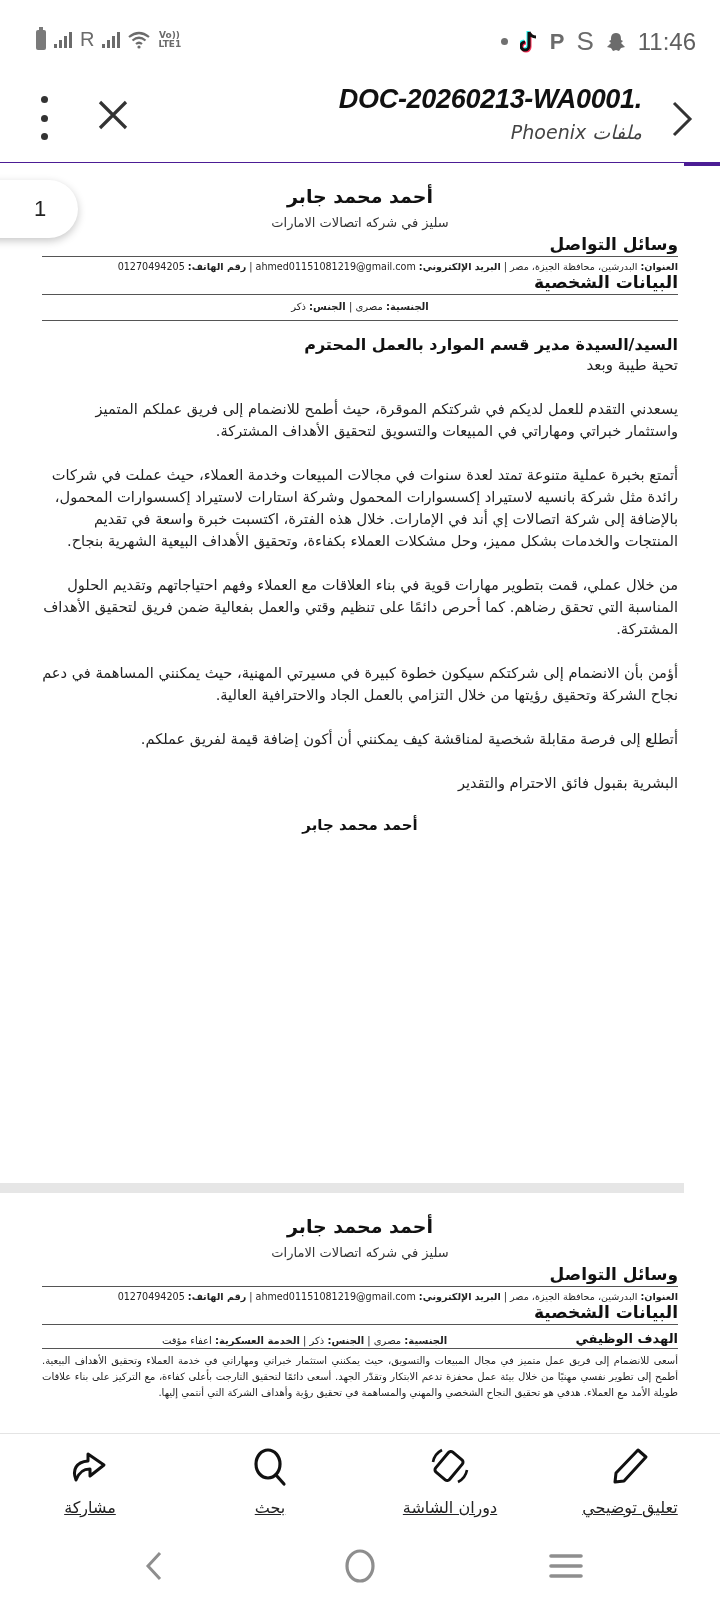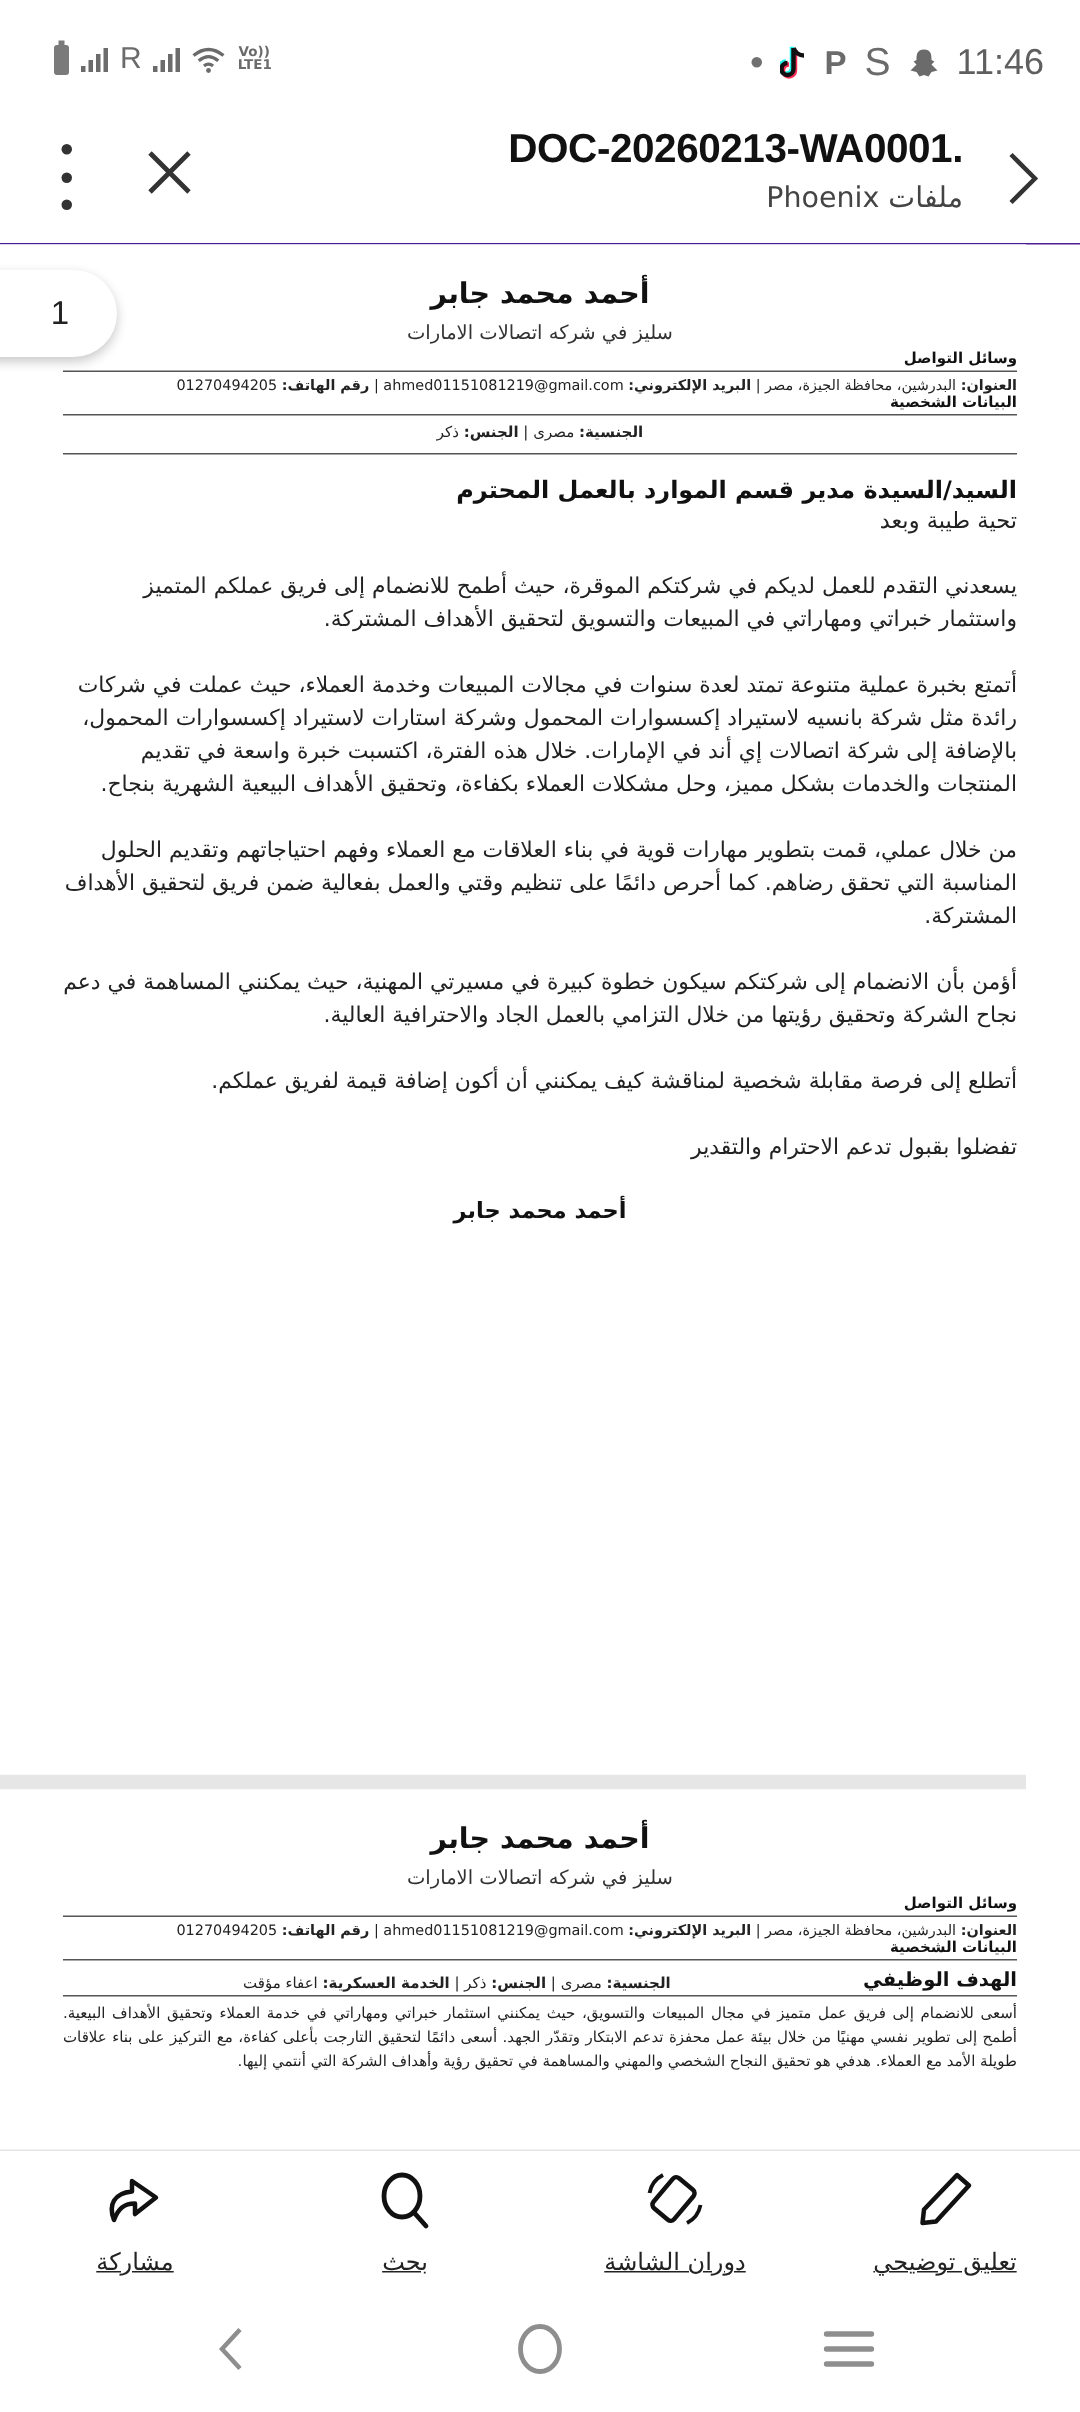--- a/index.html
+++ b/index.html
@@ -11,42 +11,42 @@
   .sb-right { position:absolute; right:24px; top:26px; display:flex; align-items:center; gap:12px; color:#6b6b6b; font-size:22px; }
   .battery { width:10px; height:20px; background:#7a7a7a; border-radius:2px; position:relative; }
   .battery::after { content:""; position:absolute; left:3px; top:-3px; width:4px; height:3px; background:#7a7a7a; }
   .bars { display:flex; align-items:flex-end; gap:2px; height:16px; }
   .bars i { display:block; width:3px; background:#6b6b6b; }
   .lte { font-size:9px; line-height:9px; font-weight:bold; text-align:center; }
   .dot { width:7px; height:7px; border-radius:50%; background:#707070; }
   .time { font-family:"Liberation Sans", sans-serif; font-size:24px; color:#5f5f5f; }
 
   
-  .appbar { position:absolute; top:80px; left:0; width:720px; height:82px; background:#fff; border-bottom:1px solid #4c1d95; }
+  .appbar { position:absolute; top:80px; left:0; width:720px; height:82px; background:#fff; border-bottom:4px solid #4c1d95;font-style:italic; }
   .menu-btn { position:absolute; left:32px; top:16px; width:24px; height:44px; cursor:pointer; display:flex; flex-direction:column; justify-content:space-between; align-items:center; }
   .menu-btn i { display:block; width:7px; height:7px; border-radius:50%; background:#333; }
   .close-btn { position:absolute; left:96px; top:18px; width:34px; height:34px; cursor:pointer; }
   .title-wrap { position:absolute; right:78px; top:4px; text-align:right; }
   .doc-title { font-family:"Liberation Sans", sans-serif; font-size:27px; font-weight:bold; color:#111; letter-spacing:-0.3px; }
   .doc-sub { font-size:19px; color:#444; margin-top:6px; direction:rtl; }
   .next-btn { position:absolute; right:26px; top:20px; width:24px; height:38px; cursor:pointer; }
 
   
   .page-badge { position:absolute; left:-20px; top:180px; width:98px; height:58px; background:#fff; border-radius:0 29px 29px 0; box-shadow:0 3px 8px rgba(0,0,0,0.22); display:flex; align-items:center; justify-content:center; font-family:"Liberation Sans", sans-serif; font-size:22px; color:#222; padding-left:22px; box-sizing:border-box; z-index:5; }
 
   
   .doc { position:absolute; left:0; top:163px; width:684px; height:1270px; overflow:hidden; background:#fff; }
   .page { position:relative; width:720px; background:#fff; direction:rtl; }
   .page1 { height:1020px; }
   .gap { height:10px; background:#e6e6e6; }
   .page2 { height:300px; }
   .inner { position:absolute; left:42px; right:42px; }
   .name { text-align:center; font-weight:bold; font-size:19px; color:#111; }
   .role { text-align:center; font-size:13px; color:#333; margin-top:8px; }
-  .sec-head { font-weight:bold; font-size:10px; color:#111; border-bottom:1.5px solid #555; padding-bottom:2px; margin-top:4px; }
+  .sec-head { font-weight:bold; font-size:17px; color:#111; border-bottom:1.5px solid #555; padding-bottom:2px; margin-top:4px; }
   .contact { font-size:9.6px; color:#222; margin-top:4px; white-space:nowrap; }
   .contact b { font-weight:bold; }
   .personal { text-align:center; font-size:10px; color:#222; margin-top:6px; padding-bottom:8px; border-bottom:1.5px solid #555; }
   .salute { font-weight:bold; font-size:16px; color:#111; margin-top:14px; }
   .greet { font-size:15px; color:#222; margin-top:2px; }
   .para { font-size:14.6px; line-height:22px; color:#222; margin-top:22px; text-align:right; }
   .sign { text-align:center; font-weight:bold; font-size:15px; color:#111; margin-top:22px; }
   .p2-personal-row { display:flex; justify-content:space-between; align-items:flex-end; border-bottom:1.5px solid #555; padding-bottom:2px; margin-top:6px; }
   .p2-obj-head { font-weight:bold; font-size:13px; color:#111; }
   .p2-personal { font-size:10px; color:#222; margin-left:120px; }
@@ -136,21 +136,21 @@
       <div class="personal">
         <b>الجنسية:</b><span> مصرى | </span><b>الجنس:</b><span> ذكر</span>
       </div>
       <div class="salute">السيد/السيدة مدير قسم الموارد بالعمل المحترم</div>
       <div class="greet">تحية طيبة وبعد</div>
       <div class="para" style="margin-top:24px;">يسعدني التقدم للعمل لديكم في شركتكم الموقرة، حيث أطمح للانضمام إلى فريق عملكم المتميز واستثمار خبراتي ومهاراتي في المبيعات والتسويق لتحقيق الأهداف المشتركة.</div>
       <div class="para">أتمتع بخبرة عملية متنوعة تمتد لعدة سنوات في مجالات المبيعات وخدمة العملاء، حيث عملت في شركات رائدة مثل شركة بانسيه لاستيراد إكسسوارات المحمول وشركة استارات لاستيراد إكسسوارات المحمول، بالإضافة إلى شركة اتصالات إي أند في الإمارات. خلال هذه الفترة، اكتسبت خبرة واسعة في تقديم المنتجات والخدمات بشكل مميز، وحل مشكلات العملاء بكفاءة، وتحقيق الأهداف البيعية الشهرية بنجاح.</div>
       <div class="para">من خلال عملي، قمت بتطوير مهارات قوية في بناء العلاقات مع العملاء وفهم احتياجاتهم وتقديم الحلول المناسبة التي تحقق رضاهم. كما أحرص دائمًا على تنظيم وقتي والعمل بفعالية ضمن فريق لتحقيق الأهداف المشتركة.</div>
       <div class="para">أؤمن بأن الانضمام إلى شركتكم سيكون خطوة كبيرة في مسيرتي المهنية، حيث يمكنني المساهمة في دعم نجاح الشركة وتحقيق رؤيتها من خلال التزامي بالعمل الجاد والاحترافية العالية.</div>
       <div class="para">أتطلع إلى فرصة مقابلة شخصية لمناقشة كيف يمكنني أن أكون إضافة قيمة لفريق عملكم.</div>
-      <div class="para">تفضلوا بقبول تدعم الاحترام والتقدير</div>
+      <div class="para">البشرية بقبول فائق الاحترام والتقدير</div>
       <div class="sign">أحمد محمد جابر</div>
     </div>
   </div>
   <div class="gap"></div>
   <div class="page page2">
     <div class="inner" style="top:22px;">
       <div class="name">أحمد محمد جابر</div>
       <div class="role">سليز في شركه اتصالات الامارات</div>
       <div class="sec-head">وسائل التواصل</div>
       <div class="contact">

